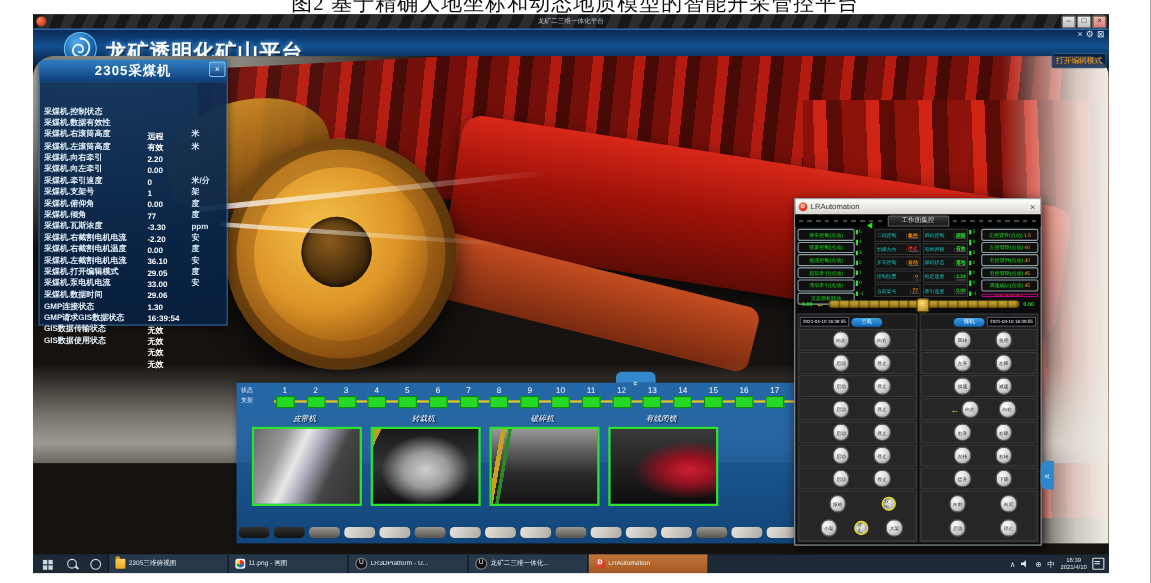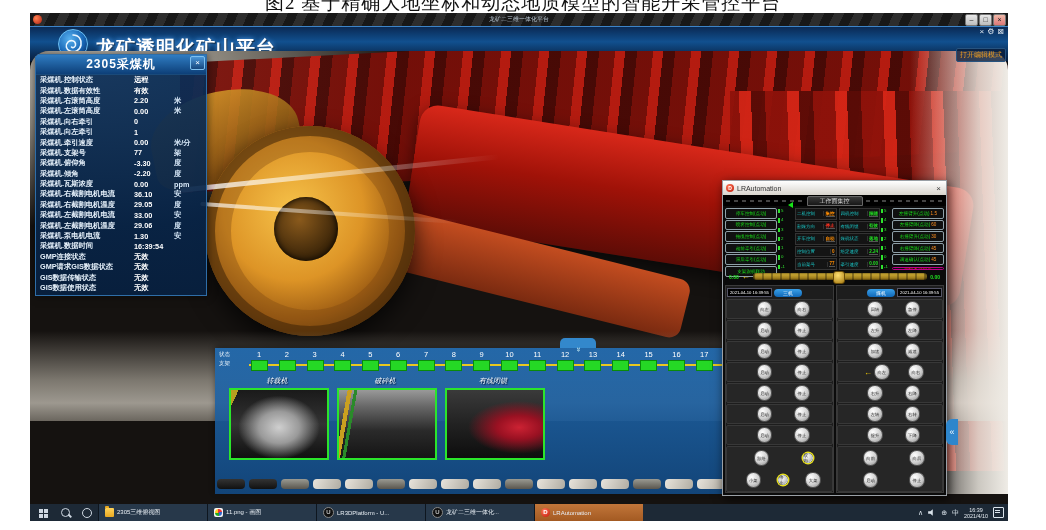--- a/index.html
+++ b/index.html
@@ -73,21 +73,21 @@
   
   .spanel{position:absolute;left:5px;top:3px;width:170px;height:240px;z-index:20;
      background:linear-gradient(180deg,rgba(10,46,88,.93),rgba(7,32,64,.93));
      border:1px solid #2f6ea8;box-shadow:0 0 8px rgba(0,0,0,.6);}
   .spanel-title{height:19px;background:linear-gradient(180deg,#2f7cc2,#0d3f78);display:flex;align-items:center;justify-content:center;
      font-size:12px;font-weight:bold;color:#fff;letter-spacing:1px;border-bottom:1px solid #1a4a7a;}
   .spanel-x{position:absolute;right:1px;top:1px;width:13px;height:12px;background:linear-gradient(#4a96d8,#16477e);
      border:1px solid #7fc0ee;color:#fff;font-size:8px;line-height:11px;text-align:center;border-radius:2px;}
   .srow{display:grid;grid-template-columns:94px 40px auto;padding-left:4px;height:10.4px;align-items:center;}
   .srow .l{font-size:7.3px;color:#e6f1fb;font-weight:bold;white-space:nowrap;}
-  .srow .v{font-size:7.3px;color:#ffffff;font-weight:bold;}
+  .srow .v{font-size:7.3px;color:#ffffff;font-weight:bold;margin-top:44px;}
   .srow .u{font-size:7.3px;color:#d7e8f8;font-weight:bold;}
   
   .lrwin{position:absolute;left:692px;top:129px;width:223px;height:314px;z-index:40;
      background:#0b0b0b;border:1px solid #9aa0a6;box-shadow:2px 3px 10px rgba(0,0,0,.7);display:flex;flex-direction:column;}
   .lrtitle{height:14px;background:linear-gradient(#ffffff,#d8d4cd);display:flex;align-items:center;gap:3px;padding:0 3px;flex:none;}
   .lrtitle .ic{width:8px;height:8px;border-radius:50%;background:radial-gradient(circle at 35% 30%,#ff7757,#c01808);
      color:#fff;font-size:5px;line-height:8px;text-align:center;font-weight:bold;}
   .lrtitle .t{font-size:7px;color:#333;flex:1;}
   .lrtitle .x{font-size:8px;color:#444;padding-right:2px;}
   .lrtab-row{height:11px;display:flex;align-items:center;justify-content:center;flex:none;background:#000;}
@@ -348,21 +348,21 @@
             <span class="u">度</span>
           </div>
 
           <div class="srow">
             <span class="l">采煤机.左截割电机电流</span>
             <span class="v">33.00</span>
             <span class="u">安</span>
           </div>
 
           <div class="srow">
-            <span class="l">采煤机.左截割电机温度</span>
+            <span class="l">采煤机.打开编辑模式</span>
             <span class="v">29.06</span>
             <span class="u">度</span>
           </div>
 
           <div class="srow">
             <span class="l">采煤机.泵电机电流</span>
             <span class="v">1.30</span>
             <span class="u">安</span>
           </div>
 
@@ -457,20 +457,24 @@
             <span class="cell"></span>
             <span class="cell"></span>
             <span class="cell"></span>
             <span class="cell"></span>
             <span class="cell"></span>
             <span class="cell"></span>
           </div>
       </div>
       <div class="cams">
 
+          <div class="cam">
+            <div class="cam-label">皮带机</div>
+            <div class="cam-thumb k-belt"></div>
+          </div>
 
           <div class="cam">
             <div class="cam-label">转载机</div>
             <div class="cam-thumb k-loader"></div>
           </div>
 
           <div class="cam">
             <div class="cam-label">破碎机</div>
             <div class="cam-thumb k-crusher"></div>
           </div>

